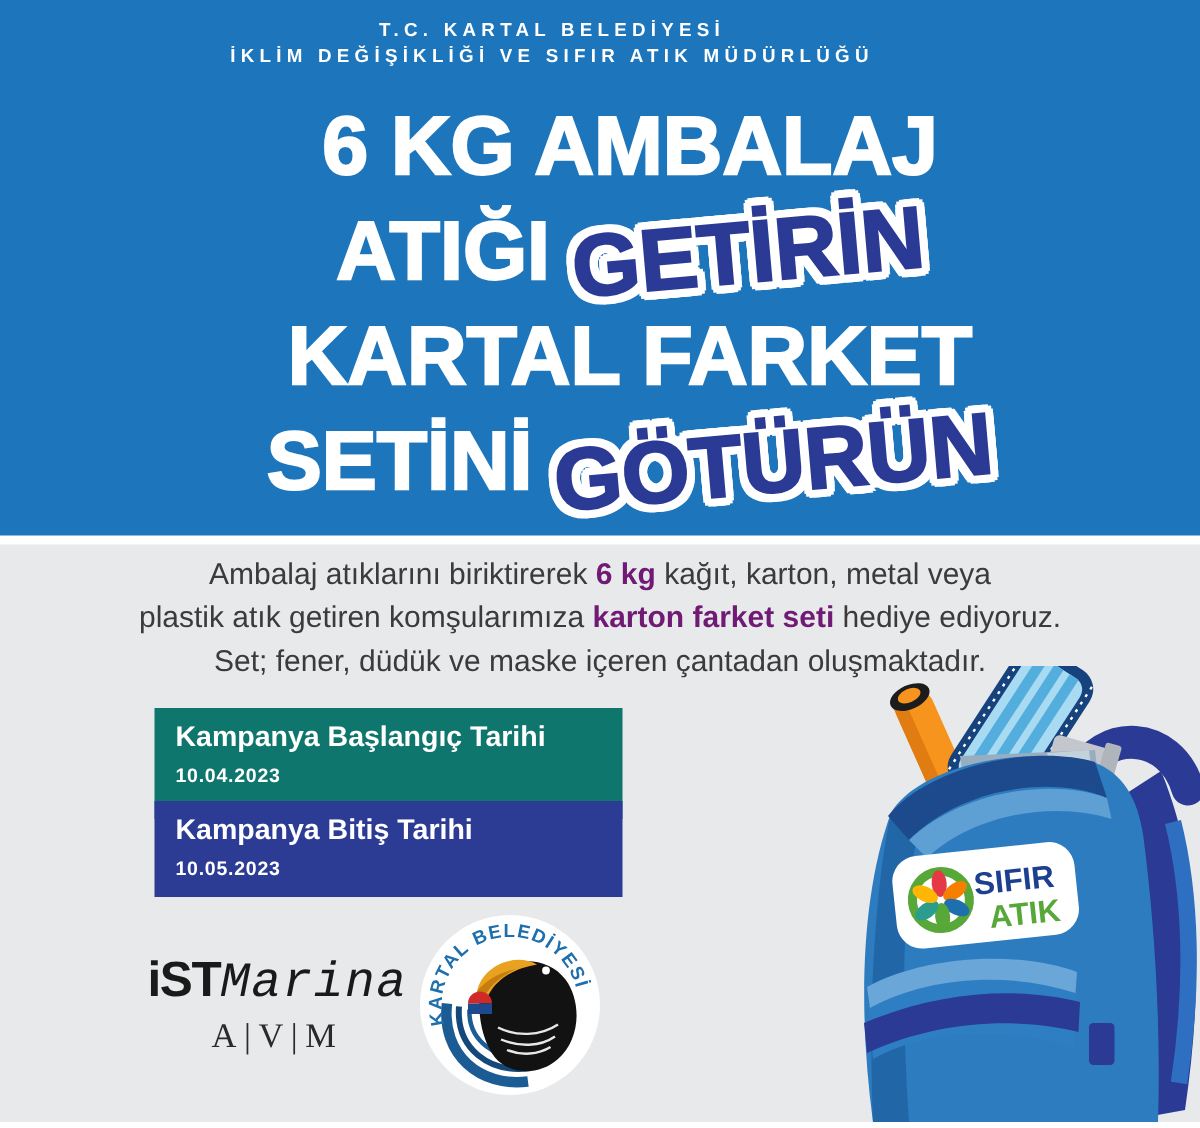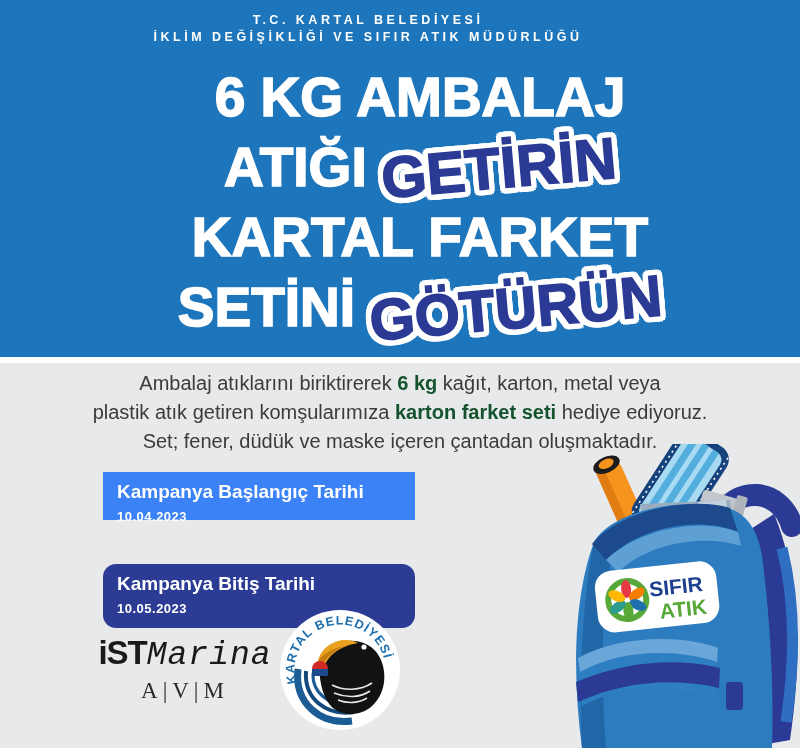--- a/index.html
+++ b/index.html
@@ -24,26 +24,26 @@
     transform:rotate(-5deg) translateY(2px);
     text-shadow:
       -5px -5px 0 #fff, 5px -5px 0 #fff, -5px 5px 0 #fff, 5px 5px 0 #fff,
       -6px 0 0 #fff, 6px 0 0 #fff, 0 -6px 0 #fff, 0 6px 0 #fff,
       -3px -6px 0 #fff, 3px 6px 0 #fff, -6px 3px 0 #fff, 6px -3px 0 #fff,
       3px -6px 0 #fff, -3px 6px 0 #fff, 6px 3px 0 #fff, -6px -3px 0 #fff;
   }
 
   .body-text { position:absolute; top:369px; left:0; width:800px; text-align:center;
     color:#3b3b3b; font-size:20px; line-height:29px; }
-  .body-text b { color:#14532d; }
+  .body-text b { color:#701a75; }
 
   .date-box { position:absolute; left:103px; width:312px; box-sizing:border-box;
     padding:7px 0 0 14px; color:#ffffff; font-weight:bold; }
-  .box-start { top:472px; height:48px; background:#3b82f6; }
-  .box-end   { top:564px; height:64px; background:#2c3c95;border-radius:13px; }
+  .box-start { top:472px; height:74px; background:#0f766e; }
+  .box-end   { top:534px; height:64px; background:#2c3c95; }
   .date-label { font-size:19px; line-height:25px; }
   .date-value { font-size:13px; line-height:26px; letter-spacing:0.5px; }
 
   .istmarina { position:absolute; left:90px; top:634px; width:190px; text-align:center; color:#1a1a1a; }
   .ist-line { font-size:33px; line-height:38px; white-space:nowrap; }
   .ist-bold { font-weight:bold; letter-spacing:-1px;text-align:right; }
   .ist-script { font-family:Liberation Mono, monospace; font-style:italic; letter-spacing:1px; }
   .avm-line { font-family:"Liberation Serif", serif; font-size:23px; letter-spacing:5px;
     color:#2a2a2a; margin-top:3px;text-align:center; }
 

